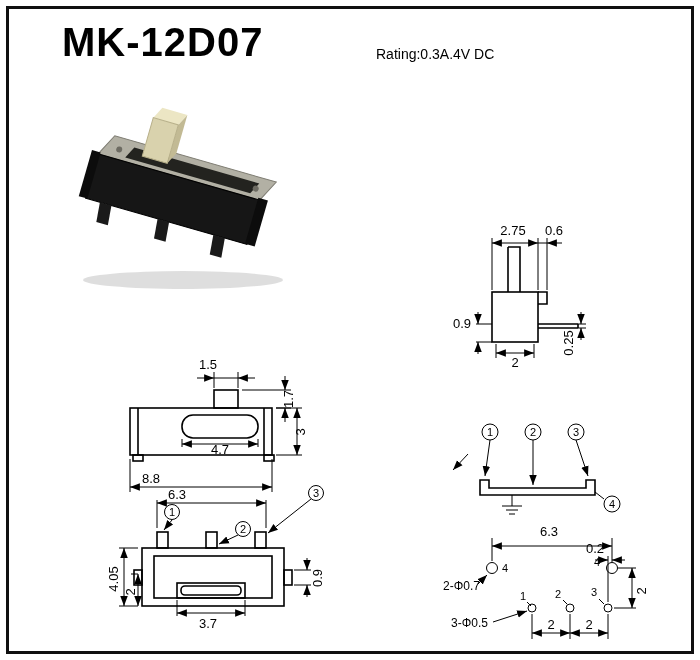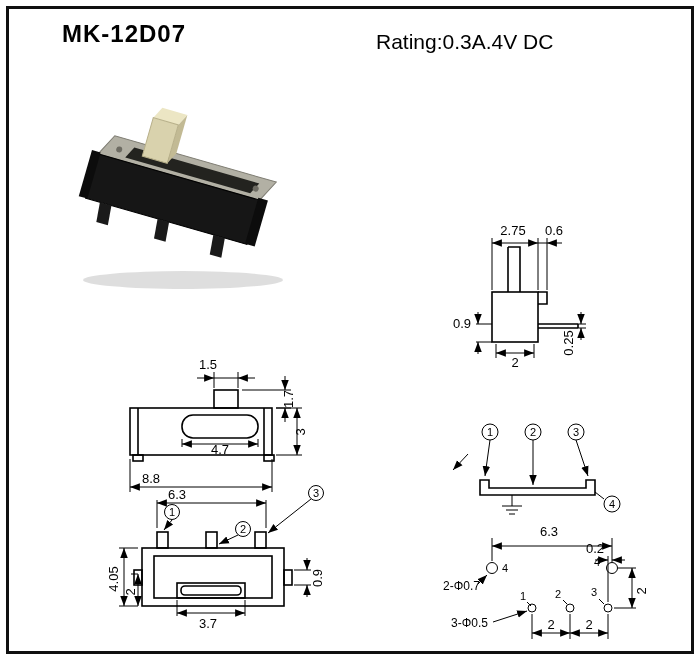--- a/index.html
+++ b/index.html
@@ -1,19 +1,19 @@
 <!DOCTYPE html>
 <html><head>
 <meta charset="utf-8">
 <style>
   html,body{margin:0;padding:0;background:#fff;}
   body{width:700px;height:660px;position:relative;font-family:"Liberation Sans",sans-serif;color:#000;overflow:hidden;}
   .frame{position:absolute;left:6px;top:6px;right:6px;bottom:6px;border:3px solid #101010;}
-  .title{position:absolute;left:62px;top:20px;font-size:24px;font-weight:bold;letter-spacing:1px;}
-  .rating{position:absolute;left:376px;top:30px;font-size:21px;}
+  .title{position:absolute;left:62px;top:20px;font-size:40px;font-weight:bold;letter-spacing:1px;}
+  .rating{position:absolute;left:376px;top:46px;font-size:14px;}
   .abs{position:absolute;}
   svg text{fill:#000;font-family:"Liberation Sans",sans-serif;}
   .dim{font-size:13px;text-anchor:middle;}
   .circ{font-size:11px;text-anchor:middle;}
   .pad{font-size:11px;text-anchor:middle;}
   .legend{font-size:12px;text-anchor:start;}
   .outl{stroke:#000;stroke-width:1.6;fill:none;}
   .thin{stroke:#000;stroke-width:1;fill:none;}
 </style>
 </head>

